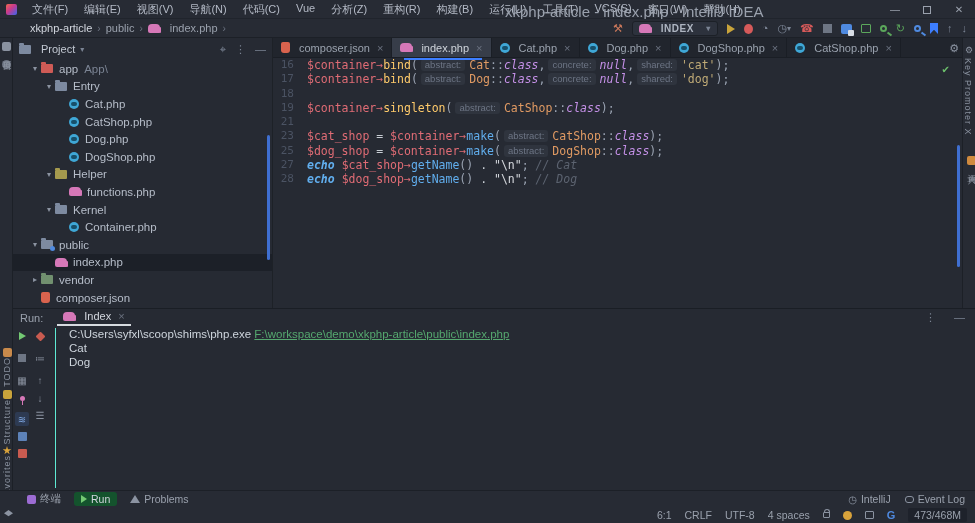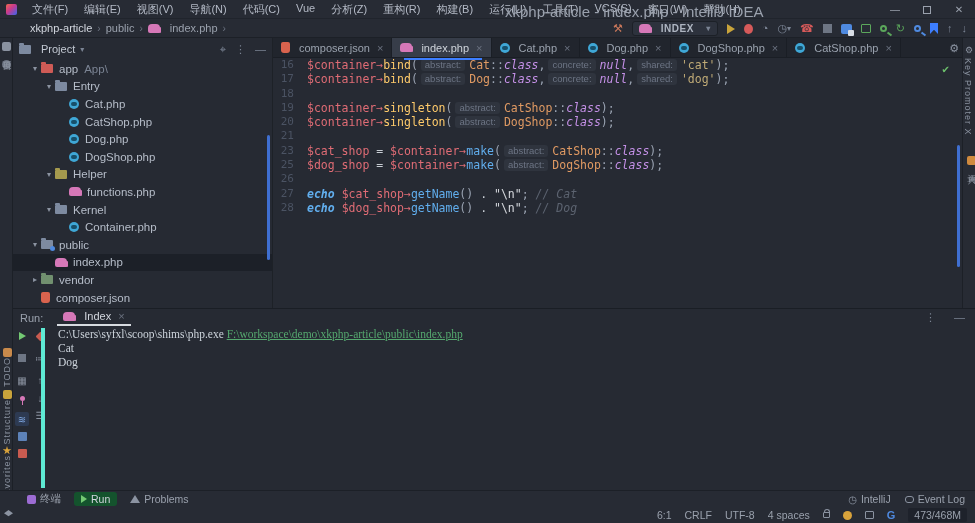--- a/index.html
+++ b/index.html
@@ -91,21 +91,21 @@
   #insp-ok{right:12px;top:26px;color:#6cc06c;font-size:10px}
   .vscroll{width:3px;border-radius:2px;background:#3f6fd1}
   
   #runpanel{left:13px;top:308px;width:962px;height:182px;background:#262a33;border-top:1px solid #1a1e25}
   #runhead{height:17px;display:flex;align-items:center;font-size:11px;color:#9aa1ad}
   #runlabel{margin-left:7px}
   #runtab{display:flex;align-items:center;gap:4px;margin-left:14px;padding:1px 6px 2px;color:#d2d6de;border-bottom:2px solid #d7dbe0}
   .runhead-tools{margin-left:auto;margin-right:10px;display:flex;gap:18px;color:#7b8494}
   .rtool{position:absolute;width:14px;height:14px;display:flex;align-items:center;justify-content:center;font-size:10px;color:#8b93a1}
   .sq{width:9px;height:9px;border-radius:1px;display:inline-block}
-  #console{position:absolute;left:28px;top:19px;width:900px;height:160px;font-family:Liberation Serif, serif;font-size:11.5px;line-height:13.8px;color:#ced5dd;border-left:4px solid #5eead4;padding-left:13px}
+  #console{position:absolute;left:42px;top:19px;width:900px;height:160px;font-family:Liberation Sans, sans-serif;font-size:11.5px;line-height:13.8px;color:#ced5dd;border-left:1px solid #5eead4;padding-left:13px}
   .con-line{white-space:pre}
   .con-pln{color:#ced5dd}
   .con-link{color:#55a86f;text-decoration:underline}
   
   #bottombar{left:0;top:490px;width:975px;height:17px;background:#272b34;border-top:1px solid #1c2027;display:flex;align-items:center;font-size:10.5px;color:#9aa1ad}
   .bb-item{display:flex;align-items:center;gap:4px;padding:1px 7px;border-radius:3px;margin-left:6px}
   .bb-item.active{background:#14532d;color:#d2d6de}
   .bb-right{margin-left:auto;display:flex;gap:14px;margin-right:10px}
   .term-ic{width:9px;height:9px;border-radius:2px;background:#9c6cd3;display:inline-block}
   .warn-ic{width:0;height:0;border-left:5px solid transparent;border-right:5px solid transparent;border-bottom:8px solid #8b93a1;display:inline-block}
@@ -345,25 +345,23 @@
         <span class="tclose">×</span>
       </div>
     </div>
   <span id="gear-tabs" class="abs">⚙</span>
   <span id="insp-ok" class="abs">✔</span>
   <div id="code">
       <div class="cl"><span class="ln">16</span><span class="lc"><span class="tk-var">$container</span><span class="tk-arr">→</span><span class="tk-fn">bind</span><span class="tk-pln">(</span><span class="tk-hint">abstract:</span><span class="tk-cls">Cat</span><span class="tk-pln">::</span><span class="tk-kw">class</span><span class="tk-pln">,</span><span class="tk-hint">concrete:</span><span class="tk-kw">null</span><span class="tk-pln">,</span><span class="tk-hint">shared:</span><span class="tk-str">'cat'</span><span class="tk-pln">);</span></span></div>
       <div class="cl"><span class="ln">17</span><span class="lc"><span class="tk-var">$container</span><span class="tk-arr">→</span><span class="tk-fn">bind</span><span class="tk-pln">(</span><span class="tk-hint">abstract:</span><span class="tk-cls">Dog</span><span class="tk-pln">::</span><span class="tk-kw">class</span><span class="tk-pln">,</span><span class="tk-hint">concrete:</span><span class="tk-kw">null</span><span class="tk-pln">,</span><span class="tk-hint">shared:</span><span class="tk-str">'dog'</span><span class="tk-pln">);</span></span></div>
       <div class="cl"><span class="ln">18</span><span class="lc"></span></div>
       <div class="cl"><span class="ln">19</span><span class="lc"><span class="tk-var">$container</span><span class="tk-arr">→</span><span class="tk-fn">singleton</span><span class="tk-pln">(</span><span class="tk-hint">abstract:</span><span class="tk-cls">CatShop</span><span class="tk-pln">::</span><span class="tk-kw">class</span><span class="tk-pln">);</span></span></div>
-      <div class="cl"><span class="ln">20</span><span class="lc"><span class="tk-var">$container</span><span class="tk-arr">→</span><span class="tk-fn">singleton</span><span class="tk-pln">(</span><span class="tk-hint">abstract:</span><span class="tk-cls">DogShop</span><span class="tk-pln">::</span><span class="tk-kw">class</span><span class="tk-pln">);</span></span></div>
       <div class="cl"><span class="ln">21</span><span class="lc"></span></div>
       <div class="cl"><span class="ln">23</span><span class="lc"><span class="tk-var">$cat_shop</span><span class="tk-op"> = </span><span class="tk-var">$container</span><span class="tk-arr">→</span><span class="tk-fnb">make</span><span class="tk-pln">(</span><span class="tk-hint">abstract:</span><span class="tk-cls">CatShop</span><span class="tk-pln">::</span><span class="tk-kw">class</span><span class="tk-pln">);</span></span></div>
       <div class="cl"><span class="ln">25</span><span class="lc"><span class="tk-var">$dog_shop</span><span class="tk-op"> = </span><span class="tk-var">$container</span><span class="tk-arr">→</span><span class="tk-fnb">make</span><span class="tk-pln">(</span><span class="tk-hint">abstract:</span><span class="tk-cls">DogShop</span><span class="tk-pln">::</span><span class="tk-kw">class</span><span class="tk-pln">);</span></span></div>
-      <div class="cl"><span class="ln">26</span><span class="lc"></span></div>
       <div class="cl"><span class="ln">27</span><span class="lc"><span class="tk-echo">echo</span><span class="tk-pln"> </span><span class="tk-var">$cat_shop</span><span class="tk-arr">→</span><span class="tk-fnb">getName</span><span class="tk-pln">()</span><span class="tk-op"> . </span><span class="tk-str2">"\n"</span><span class="tk-pln">;</span><span class="tk-cmt"> // Cat</span></span></div>
       <div class="cl"><span class="ln">28</span><span class="lc"><span class="tk-echo">echo</span><span class="tk-pln"> </span><span class="tk-var">$dog_shop</span><span class="tk-arr">→</span><span class="tk-fnb">getName</span><span class="tk-pln">()</span><span class="tk-op"> . </span><span class="tk-str2">"\n"</span><span class="tk-pln">;</span><span class="tk-cmt"> // Dog</span></span></div>
     </div>
   <div id="caret-mark" class="abs"></div>
   <div class="vscroll abs" style="right:2px;top:107px;height:122px"></div>
 </div>
 
 <div id="rightstripe" class="abs">
   <div style="text-align:center;padding-top:4px">
     <span style="color:#8b93a1;font-size:9px">⚙</span>

